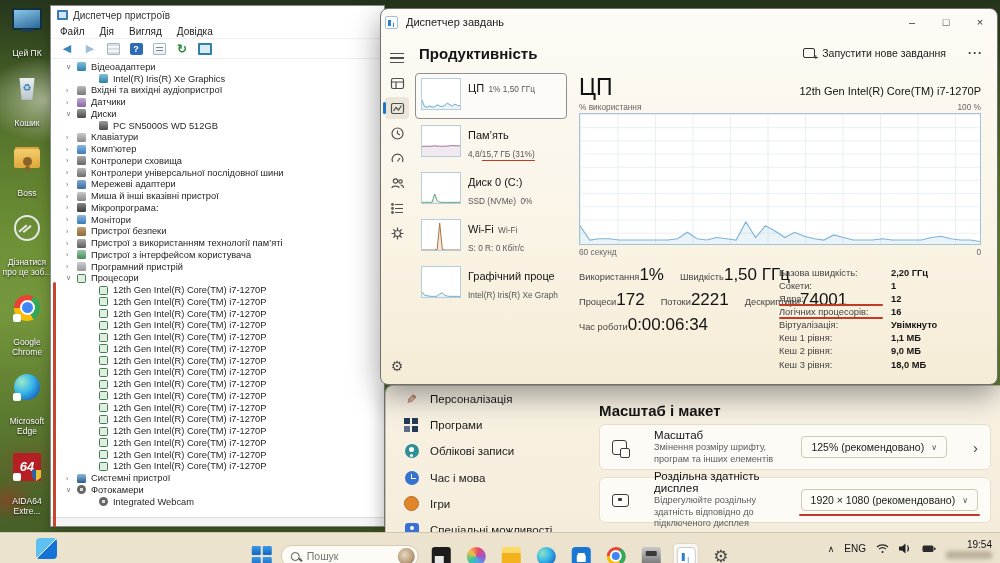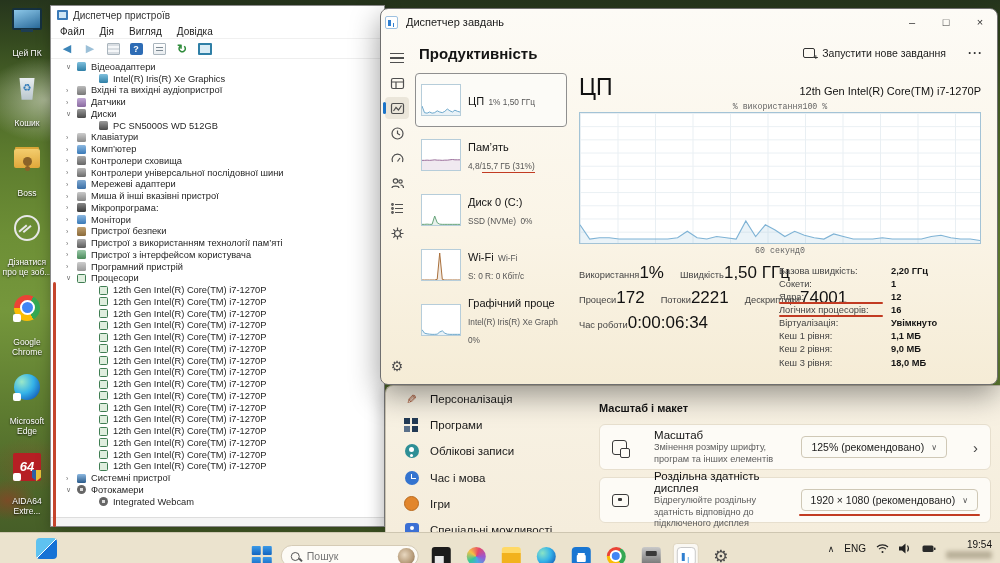--- a/index.html
+++ b/index.html
@@ -83,21 +83,21 @@
   .si { width:15px; height:15px; flex:0 0 15px; position:relative; display:flex; align-items:center; justify-content:center; }
   .si-personalization::before { content:'✎'; font-size:13px; color:#a04a2a; transform:scaleX(-1); }
   .si-apps::before { content:''; width:6px; height:6px; background:#223a55; box-shadow:8px 0 0 #223a55, 0 8px 0 #5a708a, 8px 8px 0 #223a55; position:absolute; left:0; top:0; }
   .si-accounts::before { content:''; width:14px; height:14px; border-radius:50%; background:#2e8f96; }
   .si-accounts::after { content:''; position:absolute; width:5px; height:5px; border-radius:50%; background:#fff; top:3px; box-shadow:0 6px 0 -1px #fff; }
   .si-time::before { content:''; width:14px; height:14px; border-radius:50%; background:#3474cf; }
   .si-time::after { content:''; position:absolute; width:4px; height:4px; border-left:1.4px solid #fff; border-bottom:1.4px solid #fff; top:4px; left:7px; }
   .si-games::before { content:''; width:13px; height:13px; border-radius:50%; background:#e2862c; border:1px solid #b96a1e; }
   .si-access::before { content:''; width:14px; height:14px; border-radius:3px; background:#3b6fd4; }
   .si-access::after { content:''; position:absolute; width:4px; height:4px; border-radius:50%; background:#fff; top:3px; box-shadow:0 5px 0 -1px #fff; }
-  .set-main-title { position:absolute; left:213px; top:16px; font-size:11px; font-weight:bold; color:#151515; }
+  .set-main-title { position:absolute; left:213px; top:16px; font-size:15px; font-weight:bold; color:#151515; }
   .set-cards { position:absolute; left:213px; top:38px; width:392px; display:flex; flex-direction:column; gap:7px; }
   .scard { background:#fdfbf6; border:1px solid #e7dfce; border-radius:6px; height:46px; display:flex; align-items:center; padding:4px 12px;gap:16px; }
   .scard-ico { width:26px; flex:0 0 26px; display:flex; align-items:center; }
   .ci-scale { width:15px; height:15px; border:1.5px solid #3a3a3a; border-radius:3px; position:relative; }
   .ci-scale::after { content:''; position:absolute; right:-4px; bottom:-4px; width:8px; height:8px; border:1.5px solid #3a3a3a; border-radius:2px; background:#fdfbf6; }
   .ci-resolution { width:17px; height:13px; border:1.5px solid #3a3a3a; border-radius:3px; position:relative; }
   .ci-resolution::after { content:''; position:absolute; left:5px; top:3.5px; width:4px; height:3px; background:#3a3a3a; border-radius:1px; }
   .scard-texts { display:flex; flex-direction:column; gap:1px; width:222px; }
   .scard-title { font-size:11.5px; color:#111; }
   .scard-desc { font-size:9.2px; color:#5c5c5c; line-height:1.25; }
@@ -128,34 +128,34 @@
   .tm-right { flex:1; display:flex; flex-direction:column; min-width:0; }
   .tm-header { height:36px; flex:0 0 36px; display:flex; align-items:center; padding:0 14px 0 6px; }
   .tm-page-title { font-size:15px; font-weight:bold; color:#141414; }
   .tm-hactions { margin-left:auto; display:flex; align-items:center; gap:14px; }
   .run-new { display:flex; align-items:center; gap:7px; font-size:10.5px; color:#1a1a1a; cursor:pointer; padding:5px 8px; border-radius:4px; }
   .rn-ico { width:12px; height:10px; border:1.3px solid #333; border-radius:2px; position:relative; }
   .rn-ico::after { content:'+'; position:absolute; right:-4px; bottom:-5px; font-size:8px; background:inherit; color:#333; font-weight:bold; }
   .more-dots { font-size:12px; font-weight:bold; color:#333; letter-spacing:1px; cursor:pointer; }
   .tm-content { flex:1; display:flex; min-height:0; }
   .tiles { width:158px; flex:0 0 158px; padding:2px 4px 0 2px; display:flex; flex-direction:column; gap:1px; }
-  .tile { display:flex; align-items:center; padding:4px 5px; border-radius:4px; border:1px solid transparent; cursor:pointer; height:54px; }
+  .tile { display:flex; padding:4px 5px; border-radius:4px; border:1px solid transparent; cursor:pointer; height:46px; }
   .tile.sel { border-color:#8f8f8f; background:#fcfbf7; }
   .tile-graph { width:40px; height:32px; flex:0 0 40px; border:1px solid #b6cdda; background:#fff; margin-right:7px; position:relative; overflow:hidden; }
   .spark { position:absolute; inset:0; width:100%; height:100%; }
   .spark polyline { fill:none; stroke-width:1; vector-effect:non-scaling-stroke; }
   .tile-texts { min-width:0; overflow:hidden; }
   .tile-name { font-size:11px; color:#141414; white-space:nowrap; }
   .tile-sub { font-size:8.3px; color:#555; white-space:nowrap; margin-top:1px; }
   .u-red { border-bottom:2px solid #c23b22; padding-bottom:.5px; }
   .tm-main { flex:1; padding:4px 16px 0 8px; min-width:0; display:flex; flex-direction:column; }
   .cpu-head { display:flex; align-items:flex-end; justify-content:space-between; }
   .cpu-h1 { font-size:23px; font-weight:normal; color:#111; line-height:1.1; }
   .cpu-sub { font-size:11px; color:#111; padding-bottom:3px; }
-  .graph-labels, .graph-axis { display:flex; justify-content:center; font-size:8.3px; color:#666; margin-top:2px;font-family:Liberation Mono, monospace; }
+  .graph-labels, .graph-axis { display:flex; justify-content:space-between; font-size:8.3px; color:#666; margin-top:2px; }
   .graph { height:132px; border:1px solid #a3c3d6; background-color:#fff; margin-top:1px; position:relative;
     background-image:linear-gradient(to right,#e9eff3 1px,transparent 1px),linear-gradient(to bottom,#e9eff3 1px,transparent 1px);
     background-size:37.5px 100%, 100% 13.2px; }
   .graph svg { position:absolute; inset:0; width:100%; height:100%; }
   #cpu-line { fill:none; stroke:#7fb3d5; stroke-width:1.1; vector-effect:non-scaling-stroke; }
   #cpu-fill { fill:#7fb3d5; fill-opacity:.16; stroke:none; }
   .cpu-stats { display:flex; margin-top:8px; flex:1; min-height:0; }
   .stats-left { width:178px; flex:0 0 178px; }
   .srow { display:flex; margin-bottom:5px; }
   .stat { margin-right:16px; }

